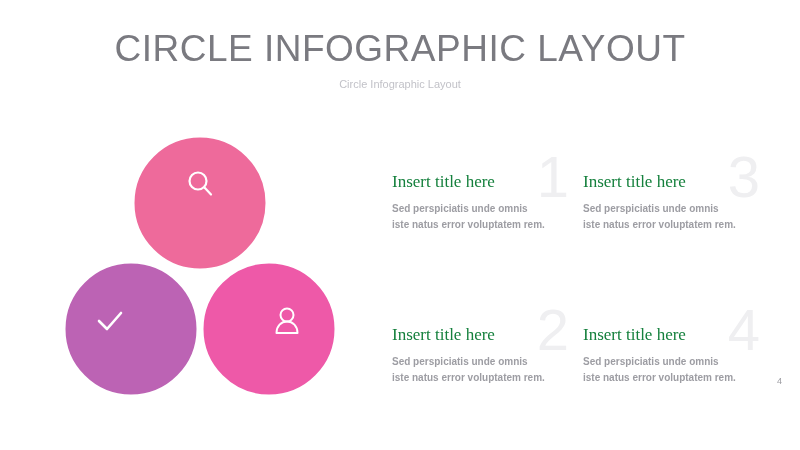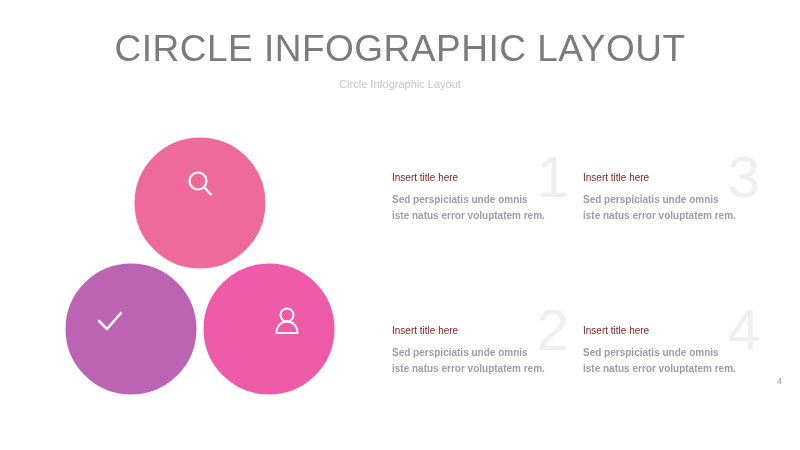--- a/index.html
+++ b/index.html
@@ -77,24 +77,25 @@
     font-size: 58px;
     line-height: 1;
     color: #efeff1;
     font-weight: 400;
     z-index: 0;
     user-select: none;
   }
   .block-title {
     position: relative;
     z-index: 1;
-    font-size: 10px;
-    color: #7f1d1d;
+    font-size: 17px;
+    color: #15803d;
     font-weight: 400;
     margin: 0 0 9px 0;
+    font-family: Liberation Serif, serif;
   }
   .block-body {
     position: relative;
     z-index: 1;
     font-size: 10px;
     line-height: 1.55;
     color: #9d9da3;
     font-weight: 700;
   }
   .block-body span { display: block; }

